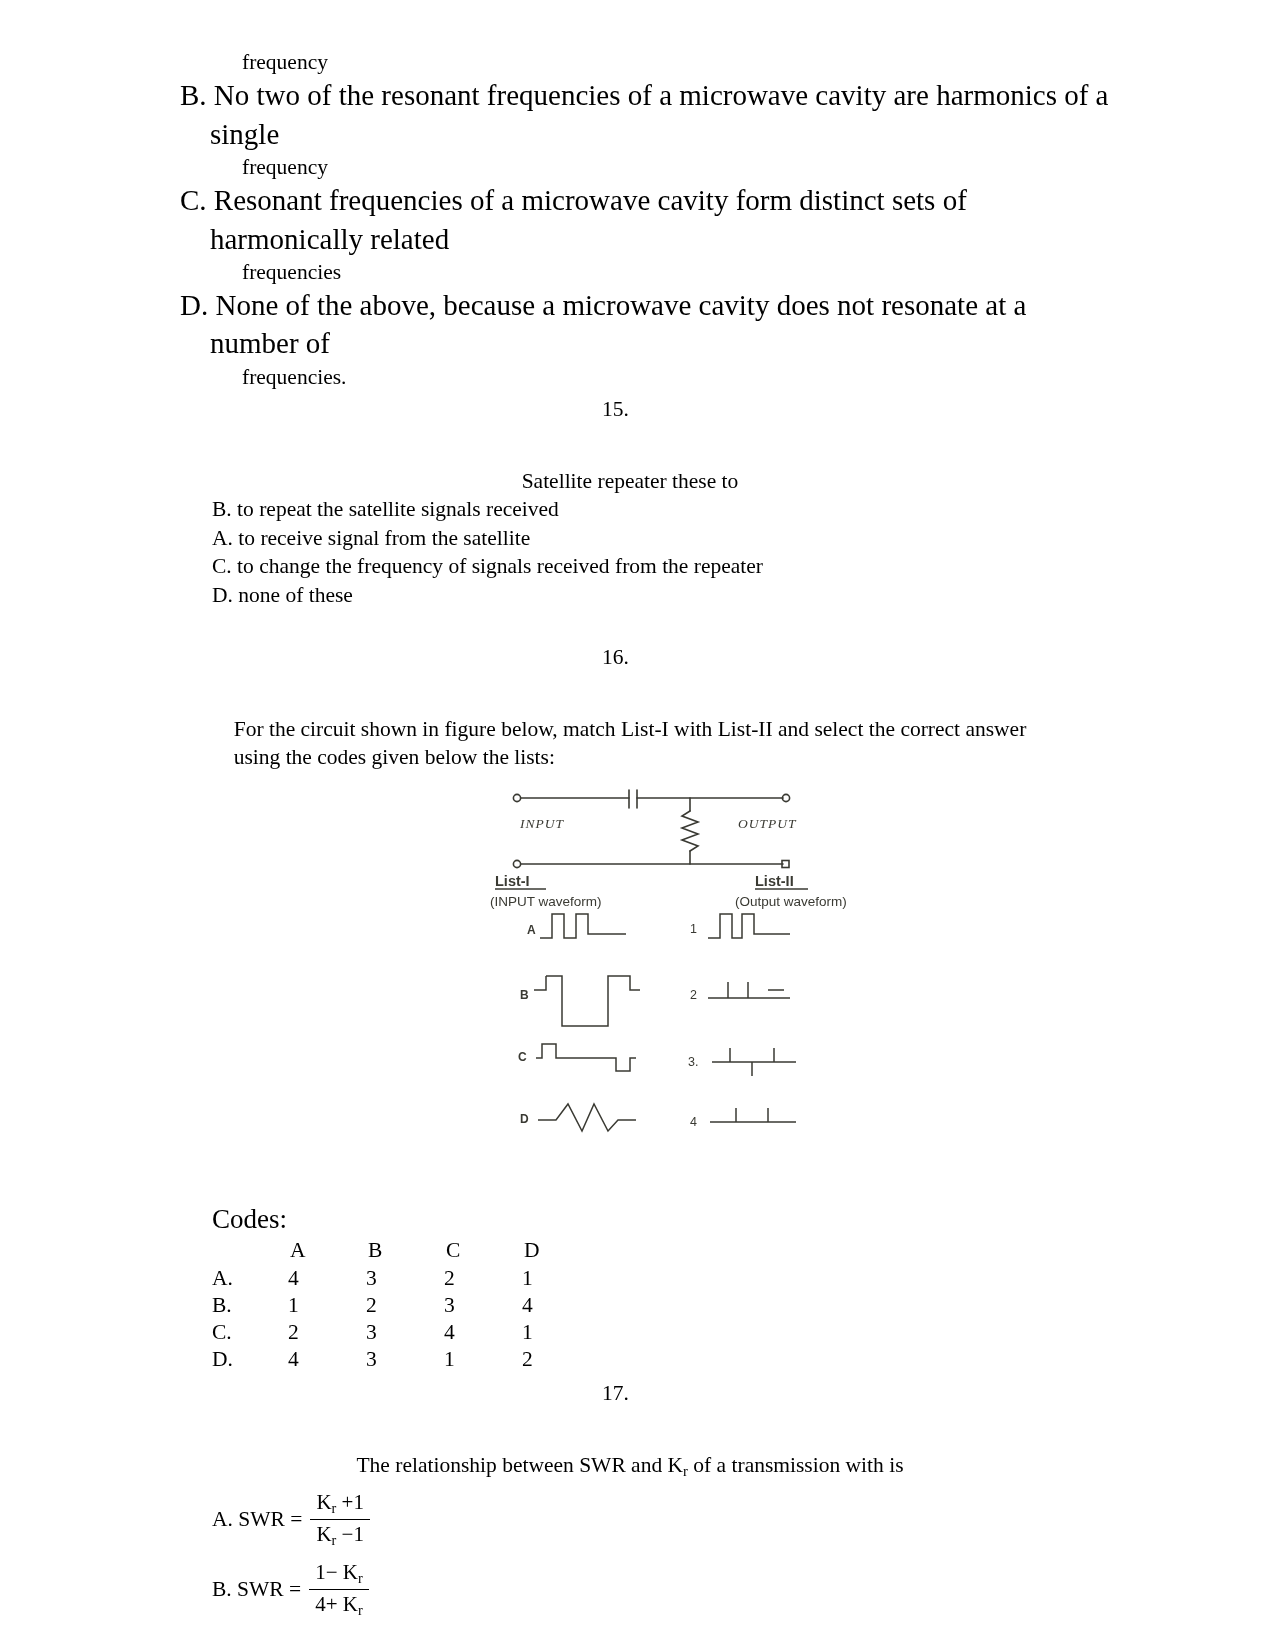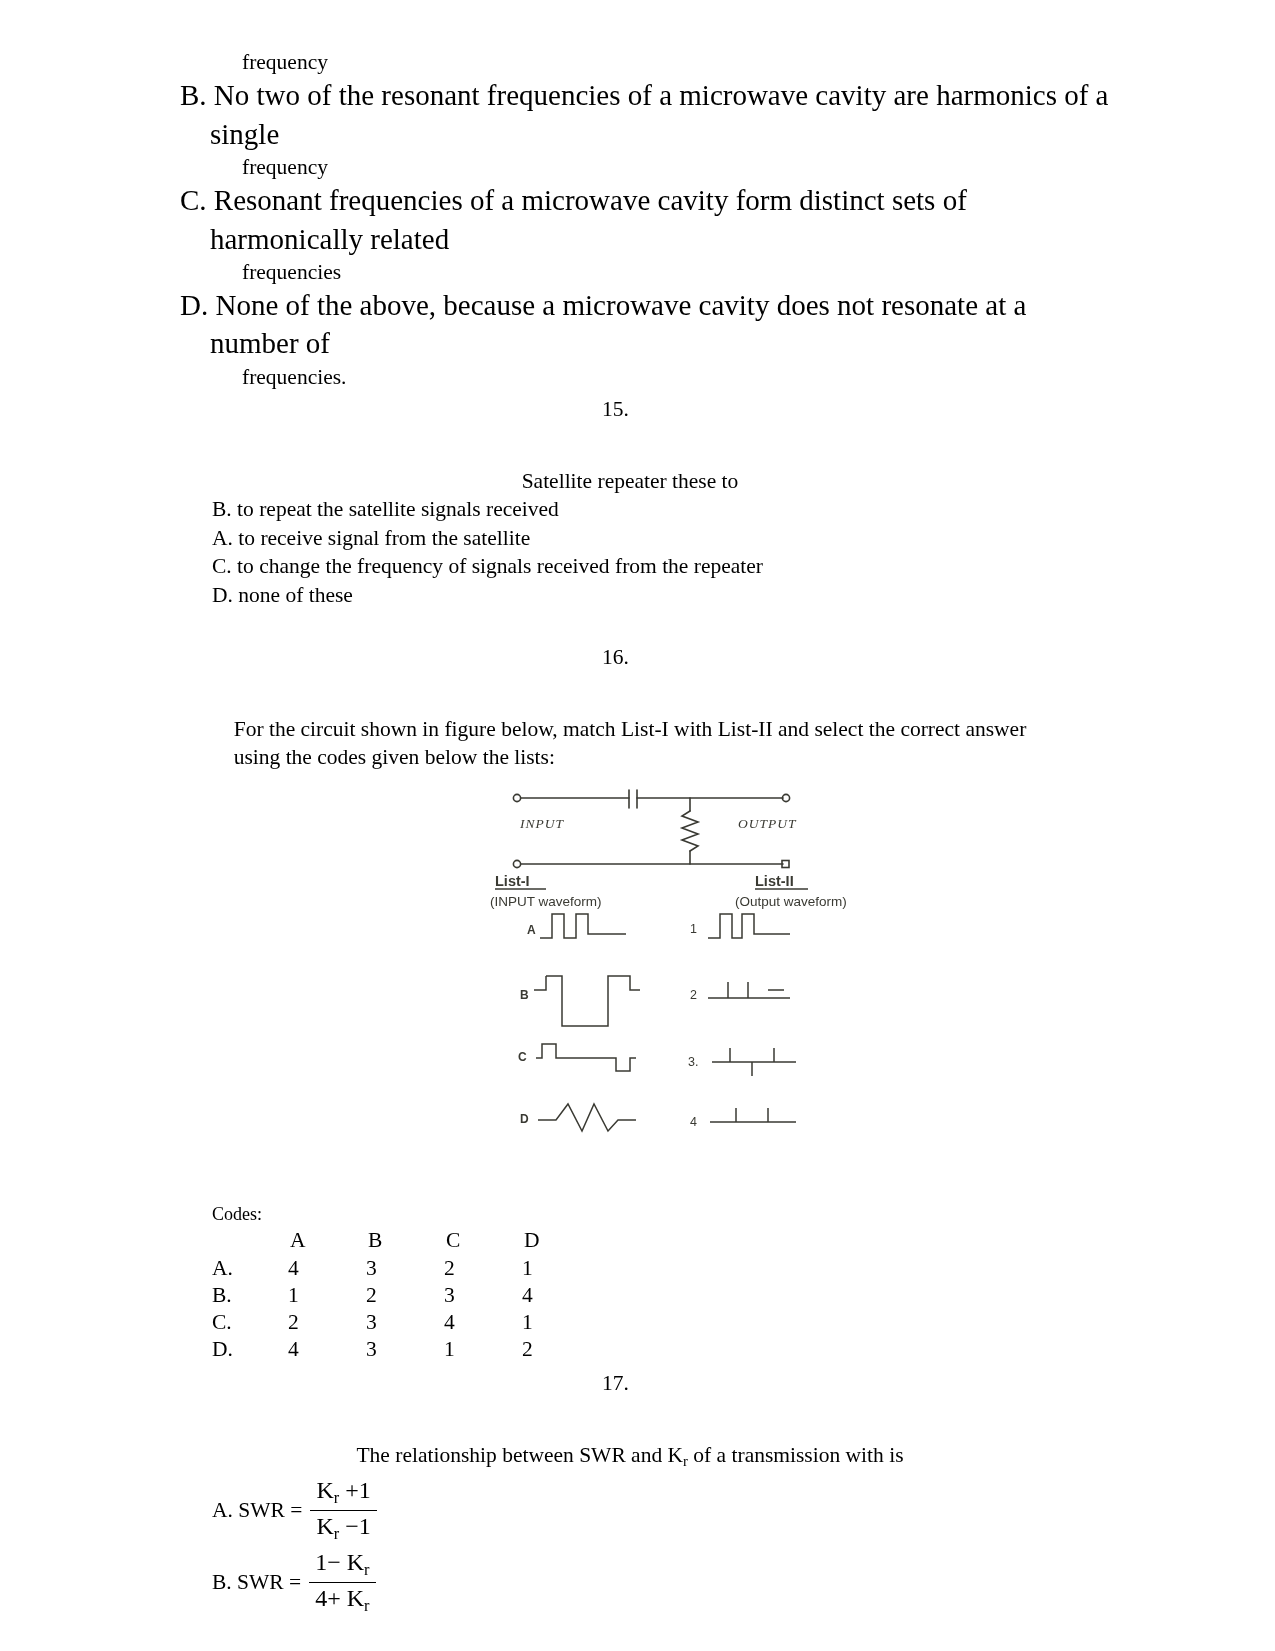--- a/index.html
+++ b/index.html
@@ -72,21 +72,21 @@
     margin-top: 14px;
     margin-left: 350px;
     width: 420px;
     height: 390px;
     color: #4d7c0f;
   }
   .fig-svg { display: block; }
 
   
   .codes-label {
-    font-size: 18px;
+    font-size: 27px;
     margin-left: 72px;
     margin-top: 28px;
   }
   table.codes {
     margin-left: 72px;
     margin-top: 2px;
     border-collapse: collapse;
     font-size: 21.5px;
   }
   table.codes td, table.codes th {
@@ -109,21 +109,21 @@
     margin-top: 6px;
     min-height: 64px;
   }
   .mathline .lead { margin-right: 6px; }
   .frac {
     display: inline-flex;
     flex-direction: column;
     align-items: center;
     vertical-align: middle;
     margin: 0 2px;
-    font-size: 24px;
+    font-size: 21px;
   }
   .frac .num {
     padding: 0 6px 2px 6px;
     white-space: nowrap;
   }
   .frac .den {
     padding: 2px 6px 0 6px;
     border-top: 1.3px solid #000;
     white-space: nowrap;
   }

